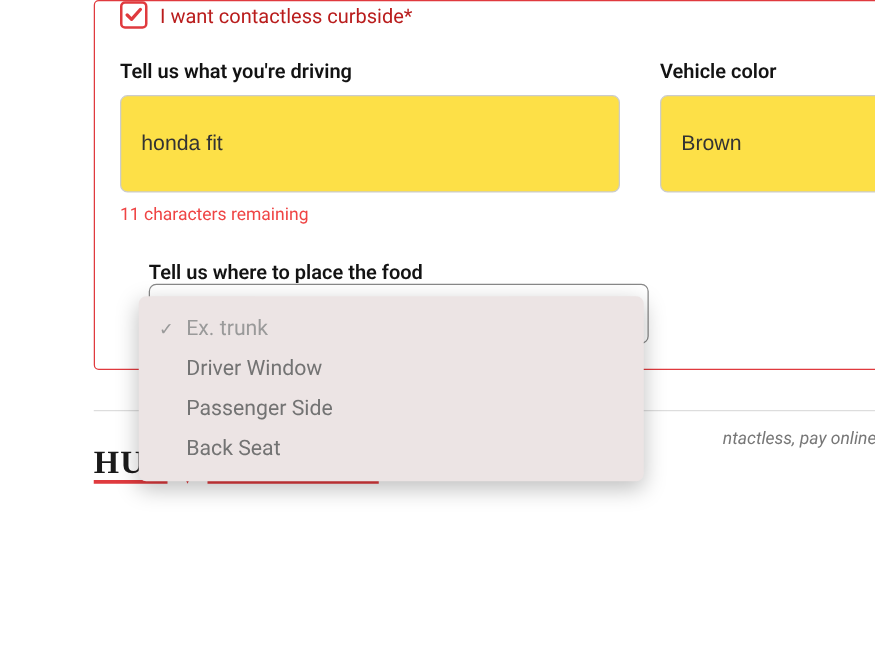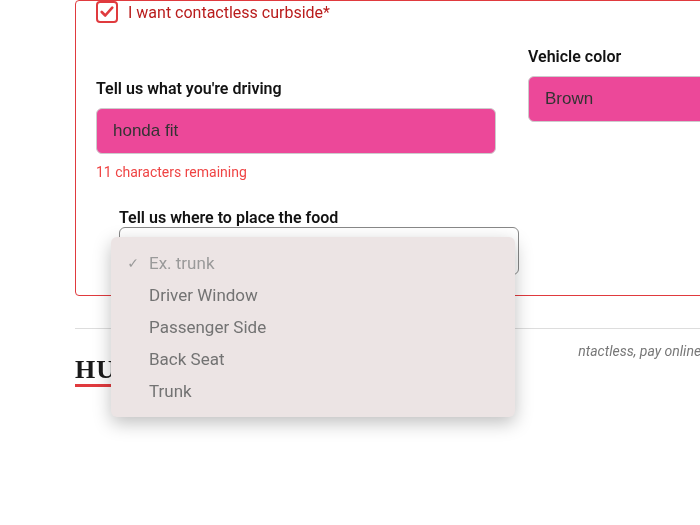--- a/index.html
+++ b/index.html
@@ -41,35 +41,35 @@
     .checkbox-label {
       font-size: 16px;
       color: #b91c1c;
     }
     .fields-row {
       display: flex;
       gap: 32px;
       margin-bottom: 10px;
     }
     .field-group { display: flex; flex-direction: column; }
-    .field-group.vehicle { width: 400px; margin-top: 32px; }
+    .field-group.vehicle { width: 400px; }
     .field-group.color { flex: 1; }
     .field-label {
       font-size: 16px;
       font-weight: 600;
       color: #131313;
       margin-bottom: 10px;
     }
     .text-input {
       border: 1px solid #ccc;
       border-radius: 6px;
-      padding: 12px 16px;
+      padding: 28px 16px;
       font-size: 17px;
       color: #333;
-      background: #ec4899;
+      background: #fde047;
       width: 100%;
     }
     .helper {
       font-size: 14px;
       color: #ef4444;
       margin-top: 10px;
     }
     .place-group { margin-top: 28px; width: 400px; margin-left: 23px; }
     .datalist-wrap { position: relative; }
     .phantom-input {
@@ -210,24 +210,20 @@
           <span>Driver Window</span>
         </div>
         <div class="dropdown-option">
           <span class="option-check"></span>
           <span>Passenger Side</span>
         </div>
         <div class="dropdown-option">
           <span class="option-check"></span>
           <span>Back Seat</span>
         </div>
-        <div class="dropdown-option">
-          <span class="option-check"></span>
-          <span>Trunk</span>
-        </div>
       </div>
     </div>
   </div>
 
   <div class="hint-line">ntactless, pay online with a credi</div>
 
 </div>
 
 <hr class="divider">
 

